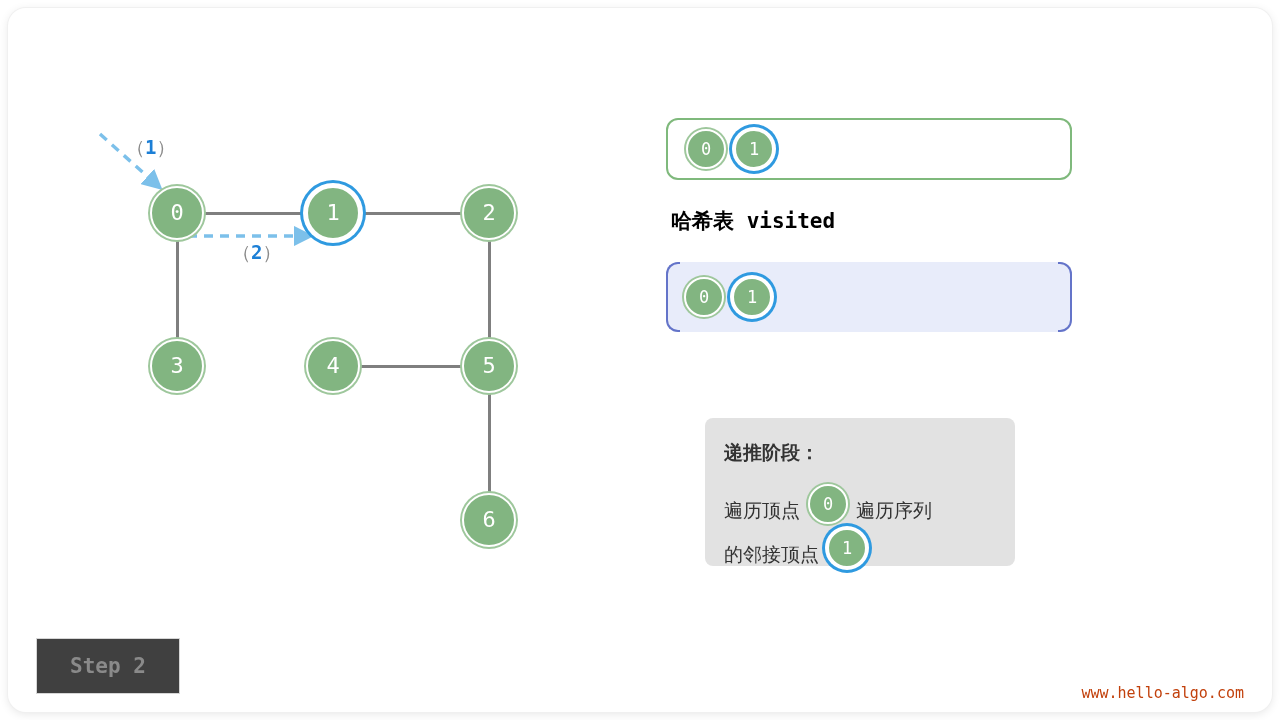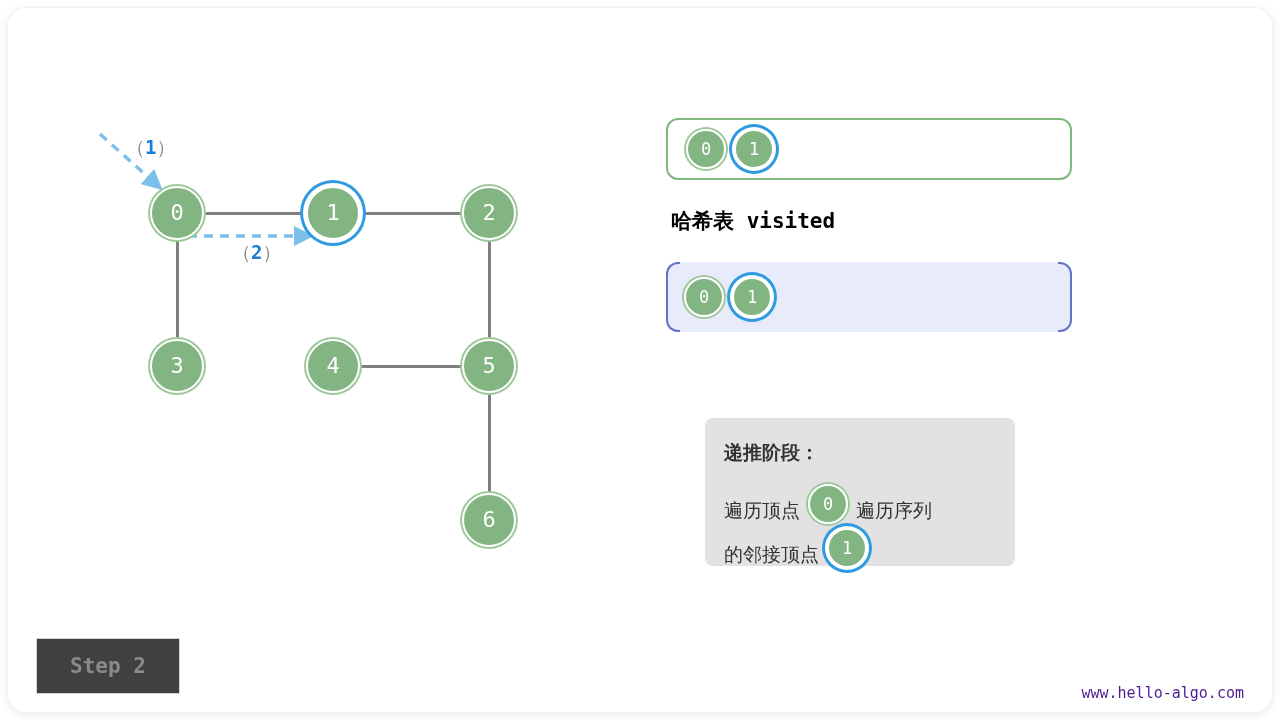--- a/index.html
+++ b/index.html
@@ -195,21 +195,21 @@
     font-weight: bold;
     font-size: 21px;
     line-height: 54px;
     text-align: center;
   }
   
   #watermark {
     position: absolute;
     right: 36px;
     bottom: 18px;
-    color: #4c1d95;
+    color: #c2410c;
     font-family: "DejaVu Sans Mono", "Liberation Mono", monospace;
     font-size: 15px;
   }
 </style>
 </head>
 <body>
 
 <div id="stage">
   <div class="card-frame"></div>
 

